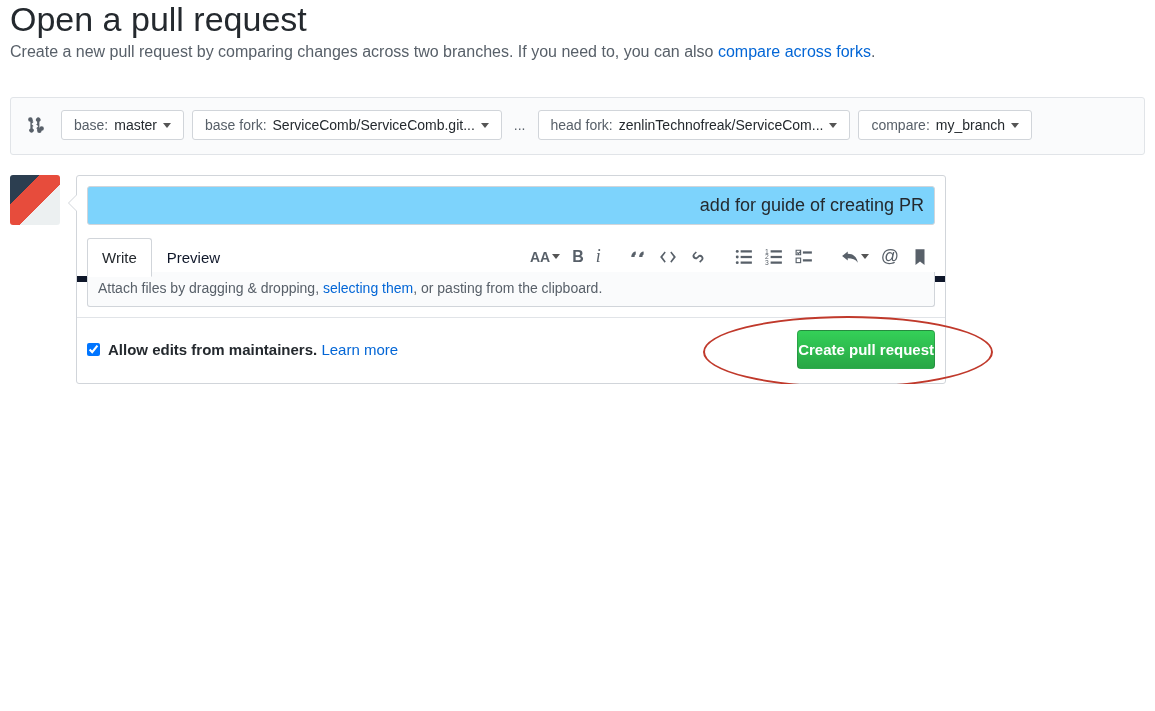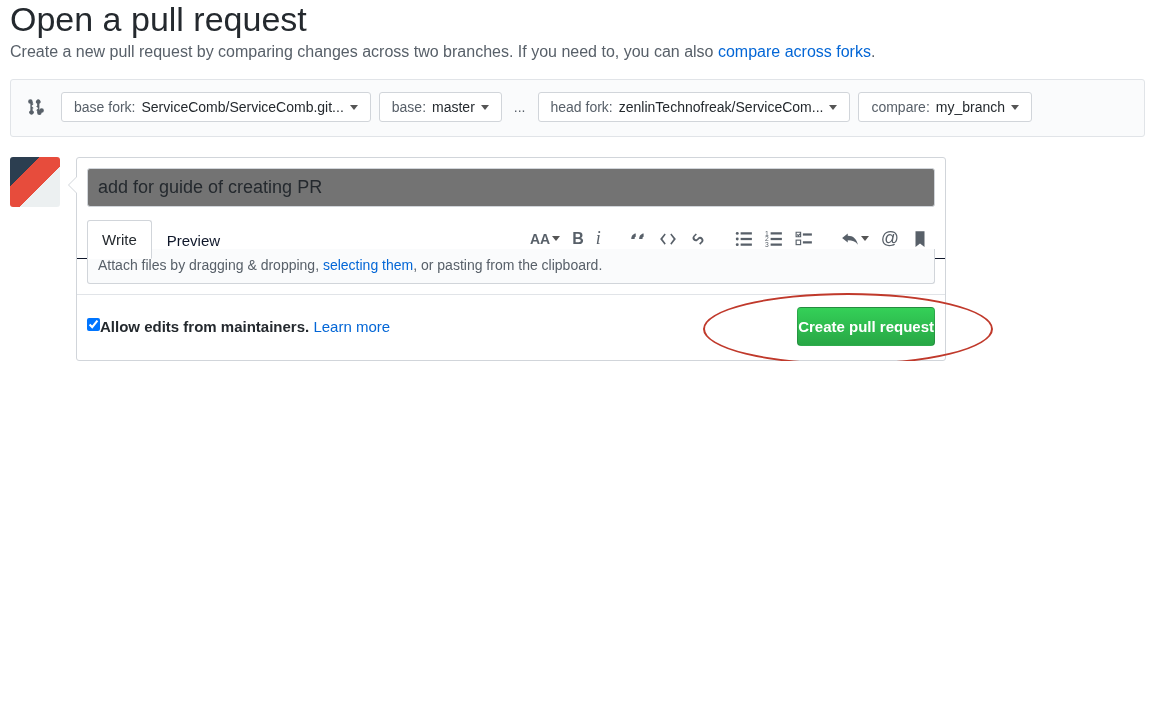--- a/index.html
+++ b/index.html
@@ -12,21 +12,21 @@
     }
     h1 {
       font-size: 34px;
       font-weight: 400;
       color: #24292e;
       margin-bottom: 4px;
     }
     .subtitle {
       font-size: 16px;
       color: #586069;
-      margin-bottom: 18px;
+      margin-bottom: 36px;
     }
     .subtitle a { color: #0366d6; text-decoration: none; }
     .range-editor {
       background: #fafbfc;
       border: 1px solid #e1e4e8;
       border-radius: 3px;
       padding: 12px 16px 14px 16px;
       margin-bottom: 20px;
     }
     .range-row {
@@ -112,27 +112,27 @@
       border-bottom: 8px solid transparent;
       border-right: 8px solid #fff;
     }
     .title-input-wrap { padding: 10px; }
     .title-input {
       width: 100%;
       font-size: 18px;
       padding: 8px 10px;
       border: 1px solid #d1d5da;
       border-radius: 3px;
-      background: #737373;
-      color: #24292e;
+      background: #7dd3fc;
+      color: #24292e;
+      text-align: right;
     }
     .tabs-row {
       display: flex;
-      align-items: center;
-      border-bottom: 1px solid #0f172a;
+      border-bottom: 6px solid #0f172a;
       padding: 0 10px;
       margin-top: 2px;
     }
     .tab {
       padding: 10px 14px;
       font-size: 15px;
       color: #0f172a;
       cursor: pointer;
       border: 1px solid transparent;
       border-bottom: none;
@@ -190,22 +190,22 @@
       display: flex;
       align-items: center;
       padding: 12px 10px 14px 10px;
       border-top: 1px solid #e1e4e8;
       margin-top: 10px;
     }
     .allow-edits {
       font-size: 15px;
       color: #24292e;
       display: flex;
-      align-items: flex-start;
-      gap: 0;
+      align-items: center;
+      gap: 8px;
     }
     .allow-edits a { color: #0366d6; text-decoration: none; font-size: 15px; }
     .allow-edits strong { font-weight: 600; }
     .btn-primary {
       margin-left: auto;
       background: #2ea44f;
       background: linear-gradient(#34d058, #28a745);
       color: #fff;
       border: 1px solid rgba(27,31,35,0.2);
       border-radius: 4px;
@@ -232,28 +232,28 @@
   <span>Create a new pull request by comparing changes across two branches. If you need to, you can also </span><a href="#">compare across forks</a><span>.</span>
 </p>
 
 <div class="range-editor">
   <div class="range-row">
     <svg class="compare-icon" viewBox="0 0 16 16">
         <path d="M5 3a2 2 0 1 0-2 2v6a2 2 0 1 0 2 0V9h1l-2-2 2-2H5V5a2 2 0 0 0 0-2zm8 10a2 2 0 1 0-2-2V5a2 2 0 1 0-2 0v2h-1l2 2-2 2h1v2a2 2 0 0 0 4 0z" fill="#586069"></path>
       </svg>
 
     <div class="select-menu">
+      <span class="label">base:</span>
+      <span class="value">master</span>
+      <span class="caret"></span>
+    </div>
+
+    <div class="select-menu">
       <span class="label">base fork:</span>
       <span class="value">ServiceComb/ServiceComb.git...</span>
-      <span class="caret"></span>
-    </div>
-
-    <div class="select-menu">
-      <span class="label">base:</span>
-      <span class="value">master</span>
       <span class="caret"></span>
     </div>
 
     <span class="ellipsis">...</span>
 
     <div class="select-menu">
       <span class="label">head fork:</span>
       <span class="value">zenlinTechnofreak/ServiceCom...</span>
       <span class="caret"></span>
     </div>

